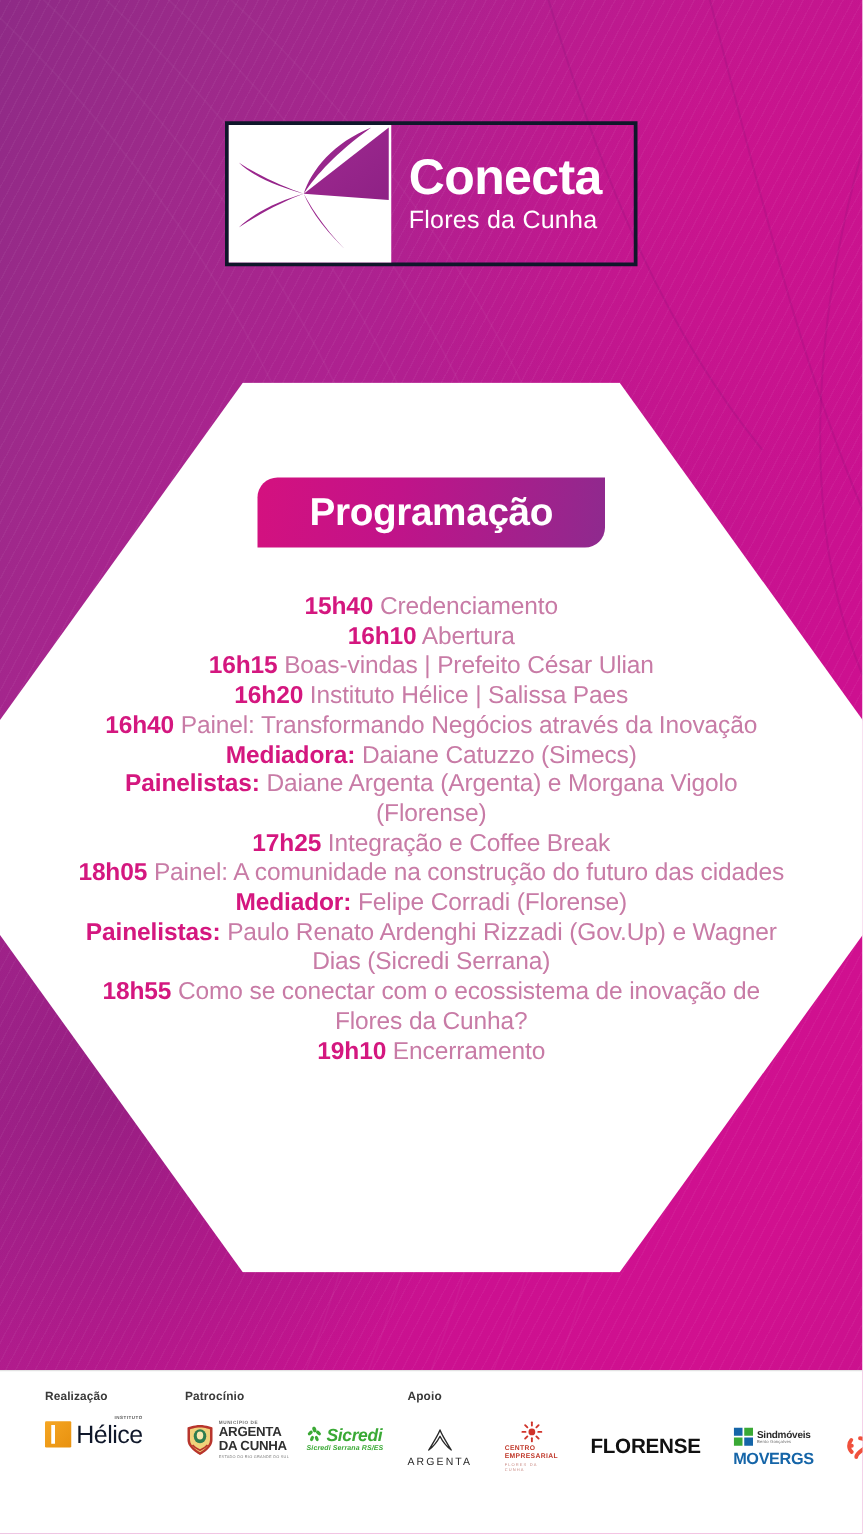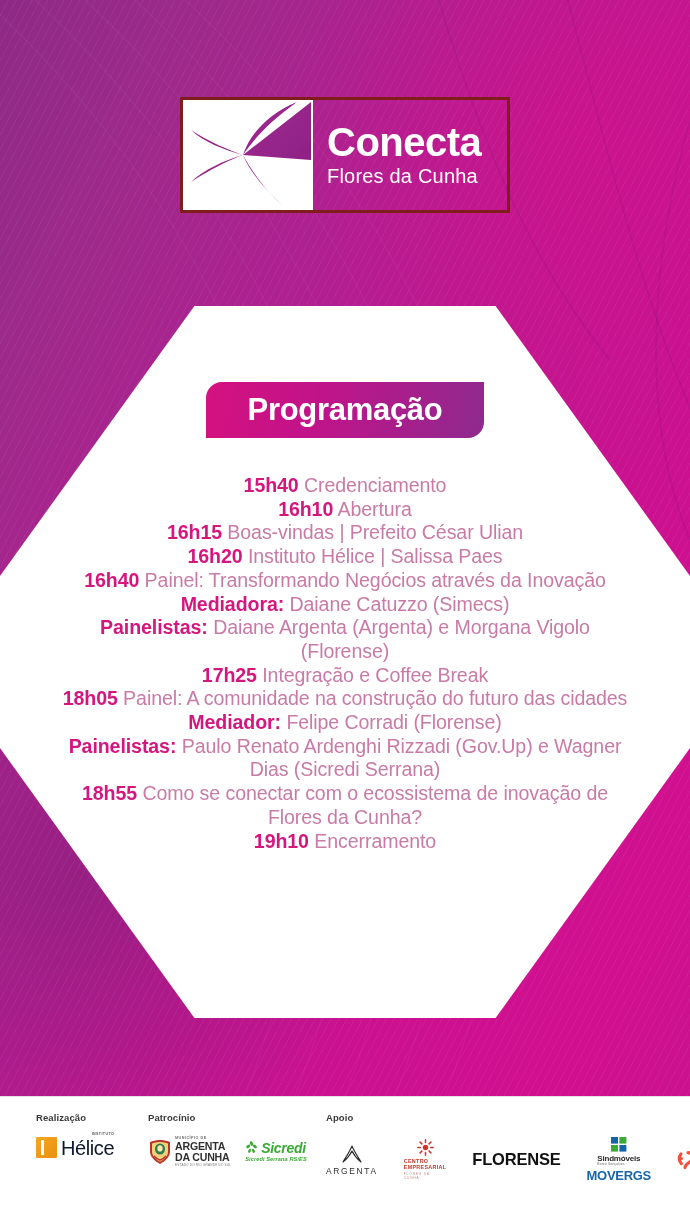--- a/index.html
+++ b/index.html
@@ -63,21 +63,21 @@
     background: radial-gradient(circle, rgba(120,34,118,0.5) 0%, rgba(120,34,118,0) 68%);
   }
 
   
   .logo-box {
     position: absolute;
     left: 180px;
     top: 97px;
     width: 330px;
     height: 116px;
-    border: 3px solid #7f1d1d;
+    border: 3px solid #0f172a;
     display: flex;
     align-items: stretch;
   }
   .logo-mark {
     position: relative;
     width: 130px;
     flex: 0 0 130px;
     background: #ffffff;
     overflow: hidden;
   }
@@ -257,21 +257,21 @@
   
   .logo-centro { display: flex; flex-direction: column; align-items: center; gap: 2px; }
   .centro-name { font-size: 5.4px; font-weight: 700; color: #c0392b; letter-spacing: 0.3px; }
   .centro-sub { font-size: 3.2px; font-weight: 400; color: #c98a84; letter-spacing: 0.9px; }
 
   
   .florense-name { font-size: 16.5px; font-weight: 700; color: #111111; letter-spacing: -0.2px; }
 
   
   .logo-movergs { line-height: 1; }
-  .movergs-top { display: flex; align-items: center; gap: 3px; flex-direction: column; }
+  .movergs-top { display: flex; align-items: center; gap: 3px; }
   .movergs-sind { line-height: 1; }
   .movergs-sind-a { font-size: 8px; font-weight: 700; color: #2b2b2b; letter-spacing: -0.2px; display: block; }
   .movergs-sind-b { font-size: 3.4px; font-weight: 400; color: #6b6b6b; letter-spacing: 0.1px; display: block; }
   .movergs-name { font-size: 13px; font-weight: 700; color: #1565a8; letter-spacing: -0.3px; margin-top: 3px; }
 
   
   .logo-trino { display: flex; align-items: center; gap: 5px; }
 </style>
 </head>
 <body>

